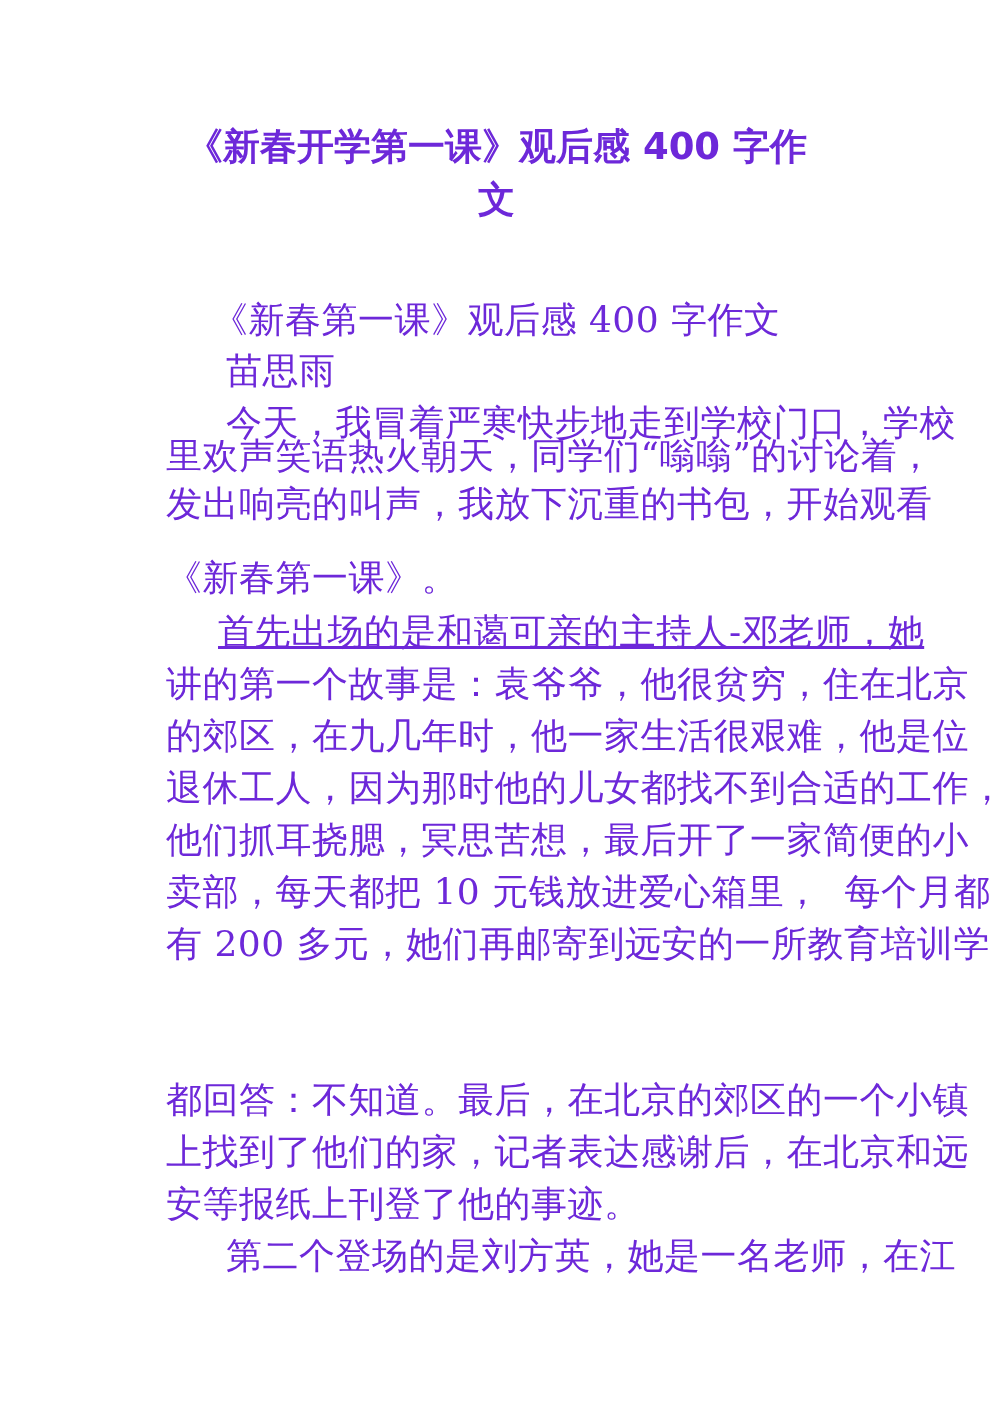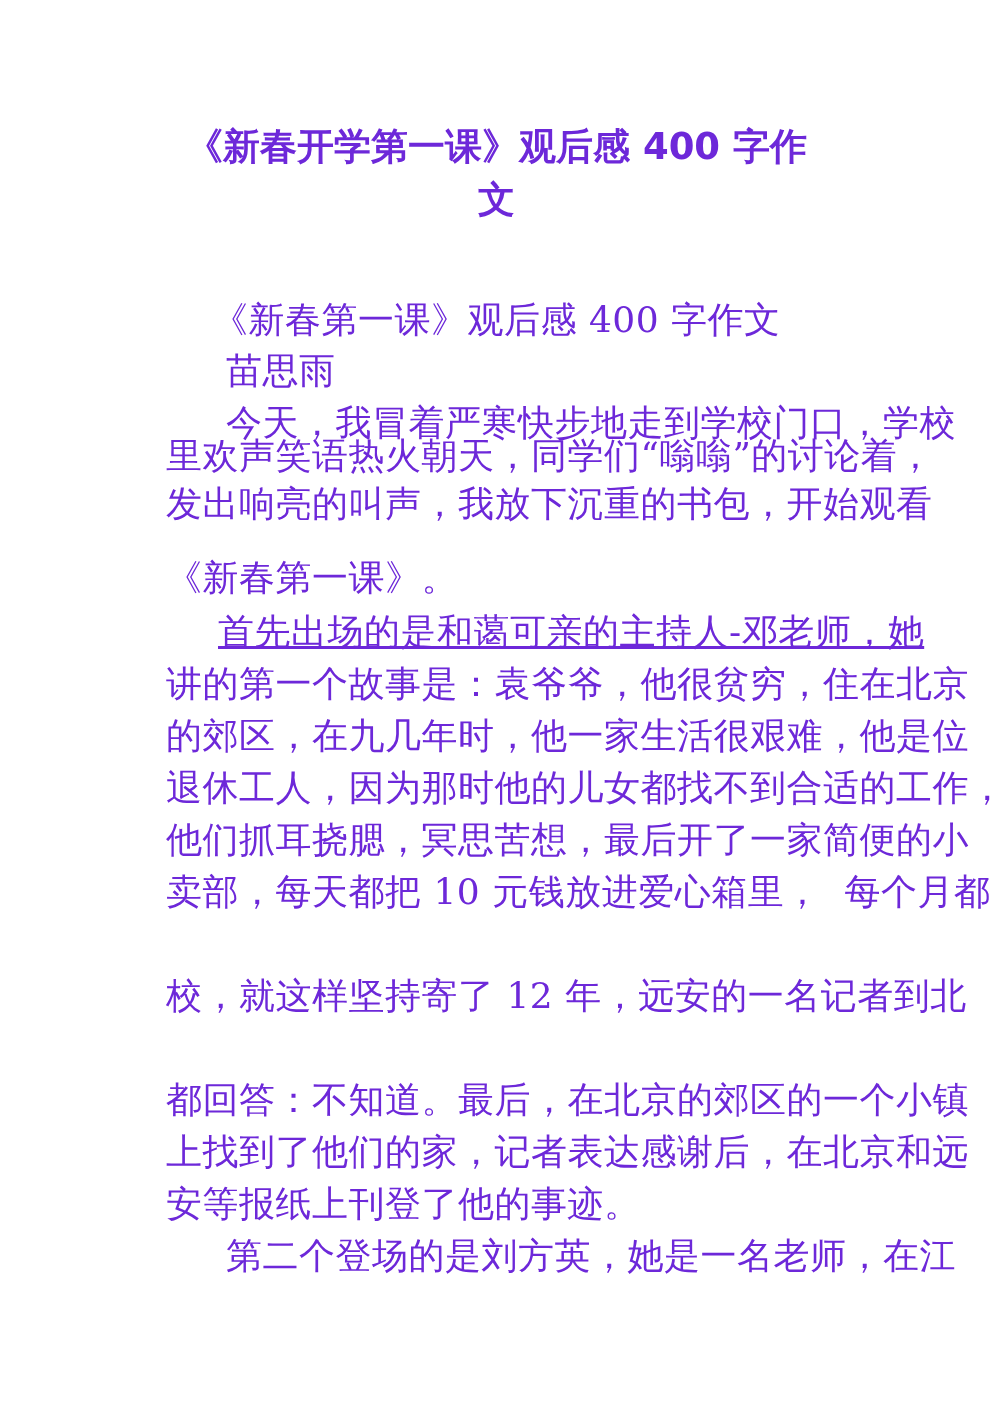--- a/index.html
+++ b/index.html
@@ -58,20 +58,20 @@
   <div class="line" style="left:166px; top:438px;">里欢声笑语热火朝天，同学们“嗡嗡”的讨论着，</div>
   <div class="line" style="left:166px; top:486px;">发出响亮的叫声，我放下沉重的书包，开始观看</div>
   <div class="line" style="left:166px; top:560px;">《新春第一课》。</div>
 
   <div class="line" style="left:218px; top:614px;text-decoration:underline;">首先出场的是和蔼可亲的主持人-邓老师，她</div>
   <div class="line" style="left:166px; top:666px;">讲的第一个故事是：袁爷爷，他很贫穷，住在北京</div>
   <div class="line" style="left:166px; top:718px;">的郊区，在九几年时，他一家生活很艰难，他是位</div>
   <div class="line" style="left:166px; top:770px;">退休工人，因为那时他的儿女都找不到合适的工作，</div>
   <div class="line" style="left:166px; top:822px;">他们抓耳挠腮，冥思苦想，最后开了一家简便的小</div>
   <div class="line" style="left:166px; top:874px;">卖部，每天都把 10 元钱放进爱心箱里，  每个月都</div>
-  <div class="line" style="left:166px; top:978px;">校，就这样坚持寄了 12 年，远安的一名记者到北</div>
+  <div class="line" style="left:166px; top:926px;">有 200 多元，她们再邮寄到远安的一所教育培训学</div>
   <div class="line" style="left:166px; top:1134px;">上找到了他们的家，记者表达感谢后，在北京和远</div>
   <div class="line" style="left:166px; top:1082px;">都回答：不知道。最后，在北京的郊区的一个小镇</div>
   <div class="line" style="left:226px; top:1238px;">第二个登场的是刘方英，她是一名老师，在江</div>
 
   <div class="line" style="left:166px; top:1186px;">安等报纸上刊登了他的事迹。</div>
 
 </div>
 
 </body></html>

